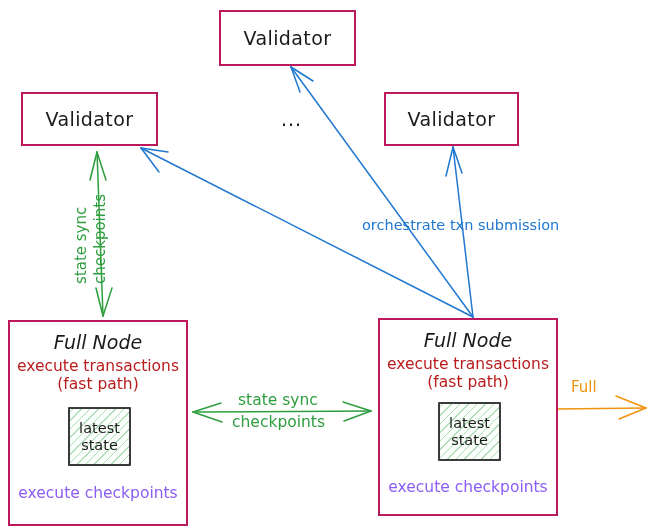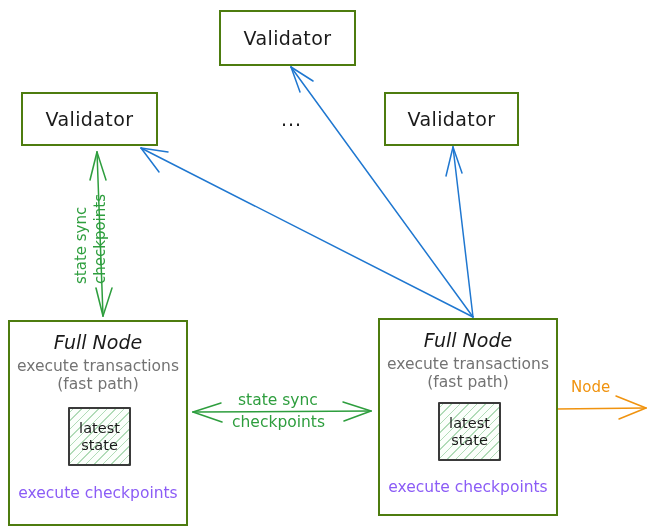--- a/index.html
+++ b/index.html
@@ -26,21 +26,21 @@
     top: 0;
     width: 651px;
     height: 526px;
   }
 
   
   .node-box {
     position: absolute;
     box-sizing: border-box;
     background: #ffffff;
-    border: 2px solid #4d7c0f;
+    border: 2px solid #be185d;
   }
 
   .validator-box {
     display: flex;
     align-items: center;
     justify-content: center;
   }
   .validator-label {
     font-size: 19px;
     color: #1a1a1a;
@@ -56,21 +56,21 @@
   }
   .fullnode-title {
     font-size: 19px;
     color: #1a1a1a;
     font-style: italic;
     white-space: nowrap;
     margin-bottom: 5px;
   }
   .fullnode-fastpath {
     font-size: 15.5px;
-    color: #737373;
+    color: #b91c1c;
     text-align: center;
     line-height: 1.15;
     white-space: nowrap;
   }
   .fullnode-checkpoints {
     font-size: 15.5px;
     color: #8b5cf6;
     white-space: nowrap;
     position: absolute;
     left: 0;
@@ -219,16 +219,17 @@
     </div>
     <div class="fullnode-checkpoints" style="top:158px;">execute checkpoints</div>
   </div>
 
   <div class="vlabel" style="left:72px; top:284px;">state sync</div>
   <div class="vlabel" style="left:91px; top:284px;">checkpoints</div>
 
   <div class="label label-green" style="left:238px; top:391px; font-size:15.5px;">state sync</div>
   <div class="label label-green" style="left:232px; top:413px; font-size:15.5px;">checkpoints</div>
 
-
-  <div class="label label-orange" style="left:571px; top:378px; font-size:15px;">Node</div>
+  <div class="label label-blue" style="left:362px; top:217px; font-size:14.5px;">orchestrate txn submission</div>
+
+  <div class="label label-orange" style="left:571px; top:378px; font-size:15px;">Full</div>
 
 </div>
 
 </body></html>

